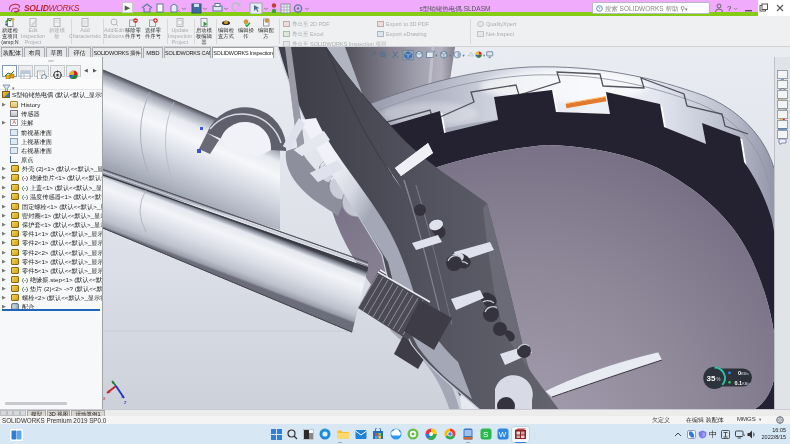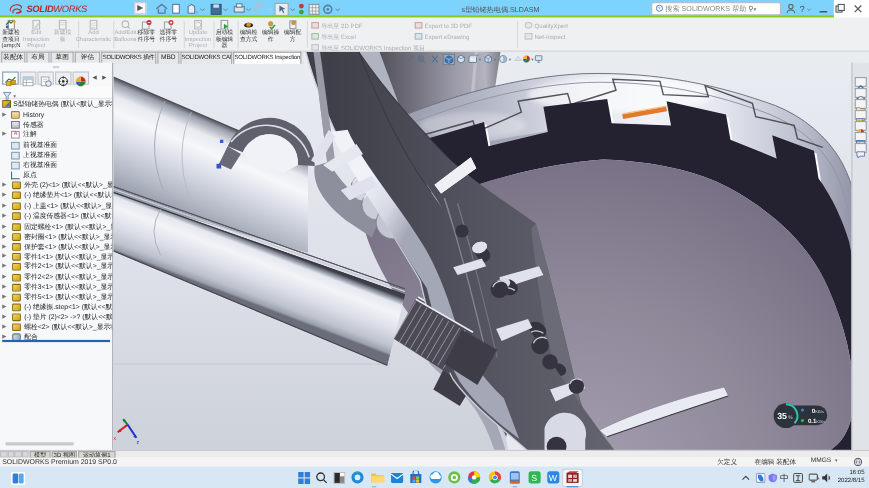--- a/index.html
+++ b/index.html
@@ -1,20 +1,20 @@
 <!DOCTYPE html>
 <html><head>
 <meta charset="utf-8">
 <style>
 *{margin:0;padding:0;box-sizing:border-box;}
 html,body{width:790px;height:444px;overflow:hidden;font-family:"Liberation Sans",sans-serif;background:#fff;}
 #page{position:relative;width:790px;height:444px;overflow:hidden;}
 .abs{position:absolute;}
 
-#titlebar{left:0;top:0;width:758px;height:16px;background:#7dd3fc;border-bottom:2px solid #84cc16;}
+#titlebar{left:0;top:0;width:758px;height:16px;background:#f0abfc;border-bottom:4px solid #84cc16;}
 #logo{left:8px;top:3px;font-size:8.5px;font-weight:bold;font-style:italic;color:#b8272c;letter-spacing:-0.3px;}
 #expbtn{left:122px;top:2px;width:11px;height:11px;border:1px solid #c8cacd;color:#555;font-size:7px;line-height:10px;text-align:center;background:#f6f7f8;}
 #doctitle{left:400px;top:4.5px;width:110px;font-size:6.5px;color:#555;text-align:center;white-space:nowrap;}
 #search{left:592px;top:2px;width:118px;height:12px;border:1px solid #b6bac0;background:#fff;border-radius:2px;font-size:6.5px;color:#888;line-height:11px;padding-left:3px;}
 
 #ribbon{left:0;top:16px;width:790px;height:31px;background:#eef0f1;border-bottom:1px solid #cfd1d3;}
 .rbtn{position:absolute;top:2px;width:34px;text-align:center;}
 .rbtn .ric{display:block;margin:0 auto 1px auto;width:10px;height:9px;}
 .rbtn .rtx{display:block;font-size:5.5px;line-height:5.8px;color:#333;transform:scale(0.96);}
 .rbtn.gray .rtx{color:#aaadb1;}

